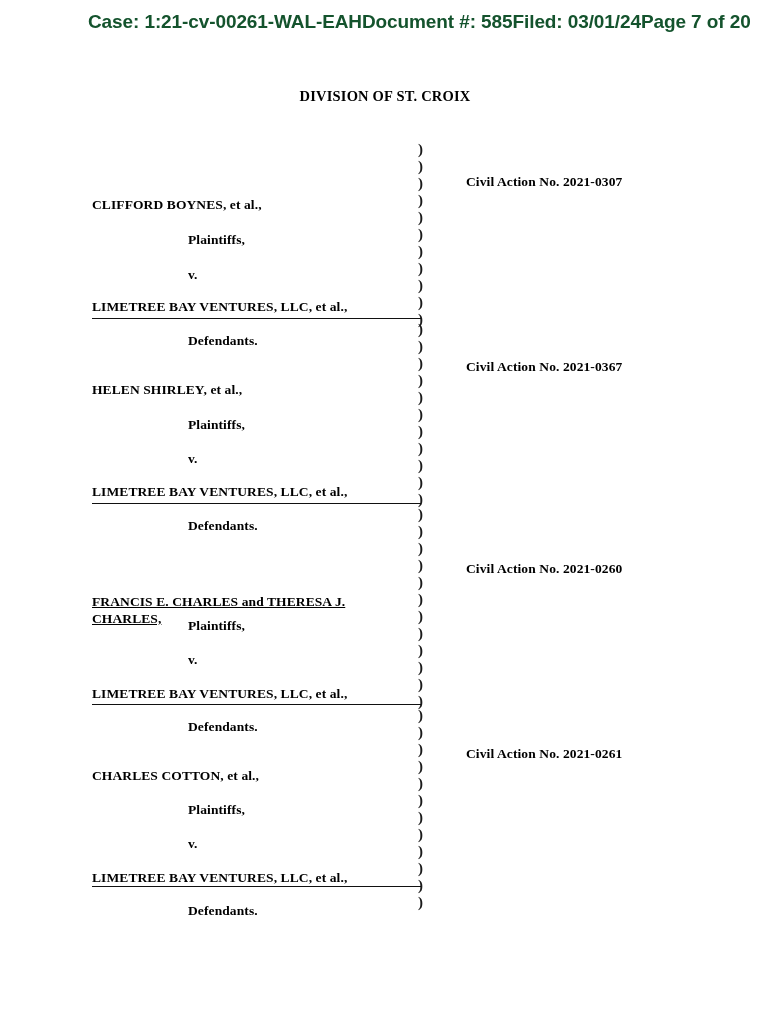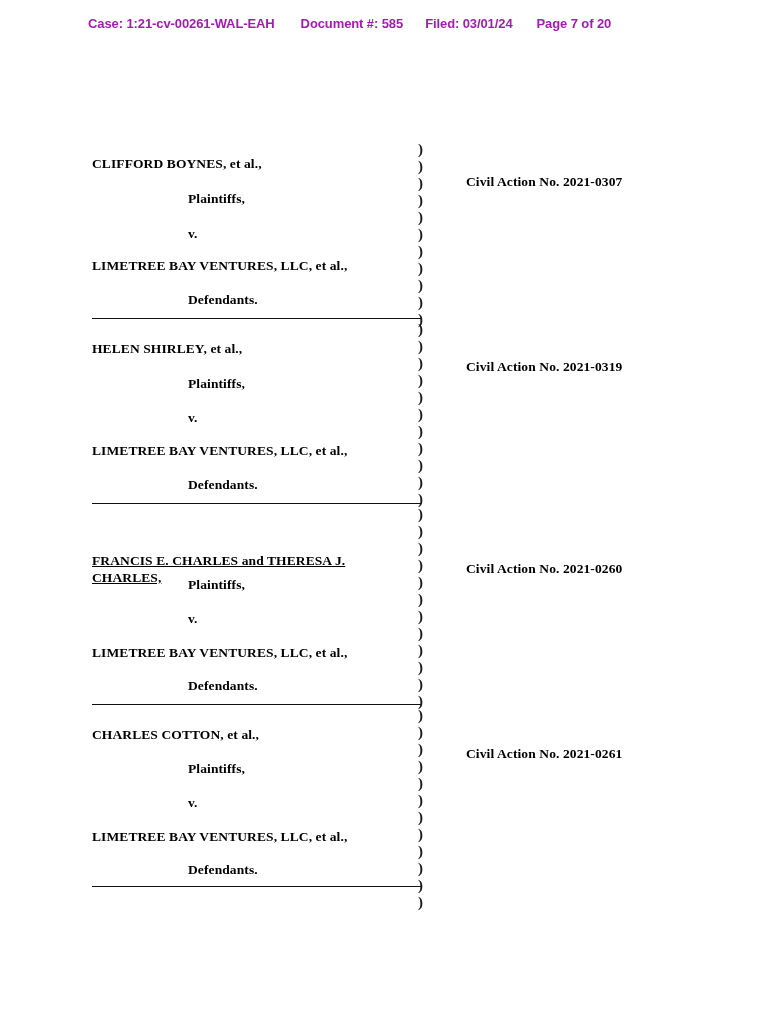--- a/index.html
+++ b/index.html
@@ -19,27 +19,27 @@
   }
 
   
   .ecf-header {
     position: absolute;
     left: 88px;
     top: 13px;
     width: 600px;
     height: 20px;
     font-family: "Liberation Sans", "DejaVu Sans", sans-serif;
-    font-size: 13px;
-    font-weight: 700;
-    color: #a21caf;
+    font-size: 19px;
+    font-weight: 700;
+    color: #14532d;
     letter-spacing: -0.1px;
     white-space: nowrap;
     display: flex;
-    align-items: center;
+    align-items: flex-end;
   }
   .ecf-header .seg { display: inline-block; }
   .ecf-header .gap-a { width: 26px; display: inline-block; }
   .ecf-header .gap-b { width: 22px; display: inline-block; }
   .ecf-header .gap-c { width: 24px; display: inline-block; }
 
   
   .court-title {
     position: absolute;
     left: 0;
@@ -75,20 +75,21 @@
   }
 
   
   .cap-line {
     position: absolute;
     font-size: 13.5px;
     font-weight: 700;
     line-height: 17px;
     white-space: nowrap;
     letter-spacing: 0.1px;
+    margin-top: 41px;
   }
   .cap-line.party { left: 92px; }
   .cap-line.role  { left: 188px; }
   .cap-line.wrap  { white-space: normal; width: 300px; }
 
   
   .case-no {
     position: absolute;
     left: 466px;
     font-size: 13.5px;
@@ -126,20 +127,21 @@
     <span class="seg">Case: 1:21-cv-00261-WAL-EAH</span>
     <span class="gap-a"></span>
     <span class="seg">Document #: 585</span>
     <span class="gap-b"></span>
     <span class="seg">Filed: 03/01/24</span>
     <span class="gap-c"></span>
     <span class="seg">Page 7 of 20</span>
   </div>
 
   <div class="court-title">
+    <span class="line2">DIVISION OF ST. CROIX</span>
   </div>
 
   <div class="caption" id="caption-root">
       <div class="paren" style="top: 142px;">)</div>
       <div class="paren" style="top: 159px;">)</div>
       <div class="paren" style="top: 176px;">)</div>
       <div class="paren" style="top: 193px;">)</div>
       <div class="paren" style="top: 210px;">)</div>
       <div class="paren" style="top: 227px;">)</div>
       <div class="paren" style="top: 244px;">)</div>
@@ -163,21 +165,21 @@
       <div class="paren" style="top: 424px;">)</div>
       <div class="paren" style="top: 441px;">)</div>
       <div class="paren" style="top: 458px;">)</div>
       <div class="paren" style="top: 475px;">)</div>
       <div class="paren" style="top: 492px;">)</div>
       <div class="cap-line party" style="top: 340px;">HELEN SHIRLEY, et al.,</div>
       <div class="cap-line role" style="top: 375px;">Plaintiffs,</div>
       <div class="cap-line role" style="top: 409px;">v.</div>
       <div class="cap-line party" style="top: 442px;">LIMETREE BAY VENTURES, LLC, et al.,</div>
       <div class="cap-line role" style="top: 476px;">Defendants.</div>
-      <div class="case-no" style="top: 358px;">Civil Action No. 2021-0319</div>
+      <div class="case-no" style="top: 358px;">Civil Action No. 2021-0367</div>
       <div class="divider" style="top: 503px;"></div>
       <div class="paren" style="top: 507px;">)</div>
       <div class="paren" style="top: 524px;">)</div>
       <div class="paren" style="top: 541px;">)</div>
       <div class="paren" style="top: 558px;">)</div>
       <div class="paren" style="top: 575px;">)</div>
       <div class="paren" style="top: 592px;">)</div>
       <div class="paren" style="top: 609px;">)</div>
       <div class="paren" style="top: 626px;">)</div>
       <div class="paren" style="top: 643px;">)</div>

